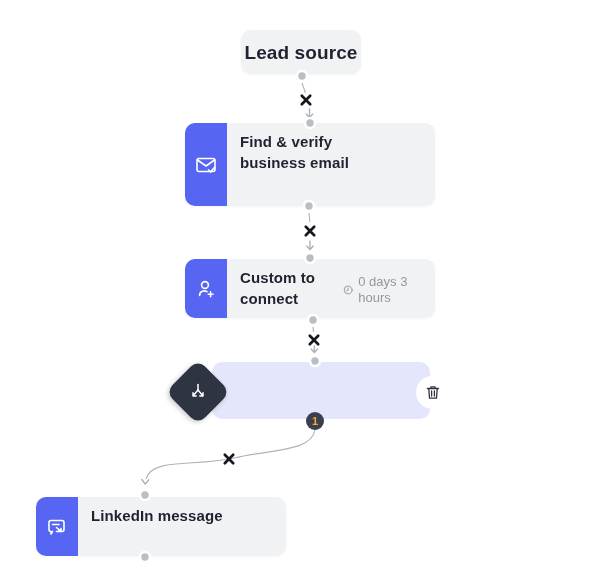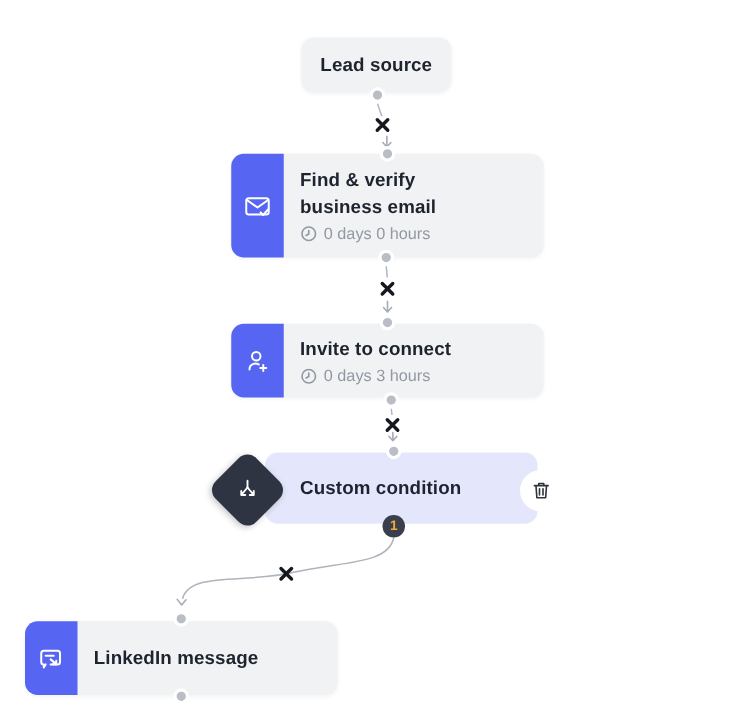--- a/index.html
+++ b/index.html
@@ -8,46 +8,46 @@
     background:#ffffff;
     font-family:"Liberation Sans", sans-serif;
     -webkit-font-smoothing:antialiased;
   }
   .node{
     position:absolute;display:flex;align-items:stretch;
     background:#F1F2F4;border-radius:10px;
     box-shadow:0 1px 3px rgba(25,30,50,0.05);
   }
   .node-body{
-    display:flex;flex-direction:column;justify-content:center;
+    display:flex;justify-content:center;
     padding:8px 14px 8px 13px;
   }
   .icon-block{
     flex:0 0 42px;width:42px;
     background:#5766F2;border-radius:10px 0 0 10px;
     display:flex;align-items:center;justify-content:center;
   }
   .title{
     font-size:15px;font-weight:bold;color:#1E2330;line-height:21px;
     letter-spacing:.1px;
   }
   .delay{
     display:flex;align-items:center;gap:5px;
     color:#9298A3;font-size:13px;margin-top:3px;line-height:16px;
   }
   #node-lead{left:241px;top:30px;width:120px;height:44px;
     align-items:center;justify-content:center;}
-  #node-lead .title{font-size:15px;}
+  #node-lead .title{font-size:19px;}
   #node-find{left:185px;top:123px;width:250px;height:83px;}
   #node-find .title{max-width:125px;}
   #node-invite{left:185px;top:259px;width:250px;height:59px;}
   #node-cond{left:212px;top:362px;width:218px;height:57px;
     background:#E4E7FB;box-shadow:none;}
   #node-cond .node-body{padding-left:28px;}
-  #node-li{left:20px;top:497px;width:250px;height:59px;}
+  #node-li{left:36px;top:497px;width:250px;height:59px;}
   #diamond{
     position:absolute;left:175px;top:369px;width:46px;height:46px;
     background:#2E3442;border-radius:10px;transform:rotate(45deg);
     display:flex;align-items:center;justify-content:center;
     box-shadow:0 2px 5px rgba(20,25,45,0.25);
   }
   #diamond svg{transform:rotate(-45deg);}
   #branch-badge{
     position:absolute;left:306px;top:412px;width:18px;height:18px;
     border-radius:50%;background:#3A3F4C;color:#F0A73C;
@@ -77,53 +77,45 @@
 <div class="node" id="node-find">
   <div class="icon-block">
     <svg width="26" height="26" viewBox="0 0 26 26" fill="none" stroke="#ffffff" stroke-width="1.6" stroke-linecap="round" stroke-linejoin="round">
       <rect x="4" y="6.5" width="18" height="13" rx="2"></rect>
       <path d="M4.5 8 L13 14 L21.5 8"></path>
       <path d="M15.5 18 L17.5 20 L21.5 15.5" stroke-width="1.7"></path>
     </svg>
   </div>
   <div class="node-body">
     <div class="title">Find &amp; verify business email</div>
-    <div class="delay">
-      <svg width="14" height="14" viewBox="0 0 14 14" fill="none" stroke="#9298A3" stroke-width="1.3" stroke-linecap="round">
-        <circle cx="7" cy="7" r="5.4"></circle>
-        <path d="M7 4.4 L7 7.2 L4.9 8.4"></path>
-      </svg>
-      <span>0 days 0 hours</span>
-    </div>
   </div>
 </div>
 
 <div class="node" id="node-invite">
   <div class="icon-block">
     <svg width="26" height="26" viewBox="0 0 26 26" fill="none" stroke="#ffffff" stroke-width="1.6" stroke-linecap="round" stroke-linejoin="round">
       <circle cx="12" cy="9" r="3.4"></circle>
       <path d="M6.6 19.5 C6.6 14.8 11.4 14.2 14 15.6"></path>
       <path d="M15.2 18.3 L20 18.3 M17.6 15.9 L17.6 20.7"></path>
     </svg>
   </div>
   <div class="node-body">
-    <div class="title">Invite to connect</div>
+    <div class="title">Custom to connect</div>
     <div class="delay">
       <svg width="14" height="14" viewBox="0 0 14 14" fill="none" stroke="#9298A3" stroke-width="1.3" stroke-linecap="round">
         <circle cx="7" cy="7" r="5.4"></circle>
         <path d="M7 4.4 L7 7.2 L4.9 8.4"></path>
       </svg>
       <span>0 days 3 hours</span>
     </div>
   </div>
 </div>
 
 <div class="node" id="node-cond">
   <div class="node-body">
-    <div class="title">Custom condition</div>
   </div>
 </div>
 
 <div id="diamond">
   <svg width="26" height="26" viewBox="0 0 26 26" fill="none" stroke="#ffffff" stroke-width="1.5" stroke-linecap="round" stroke-linejoin="round">
     <path d="M13 5.5 L13 11"></path>
     <path d="M13 11 L8 17 M8 17 L8 13.8 M8 17 L11.2 17"></path>
     <path d="M13 11 L18 17 M18 17 L18 13.8 M18 17 L14.8 17"></path>
   </svg>
 </div>

